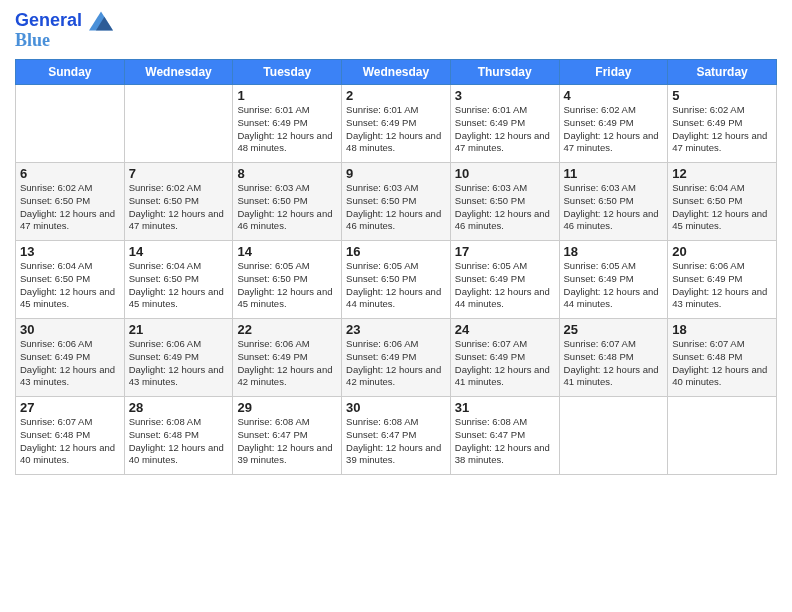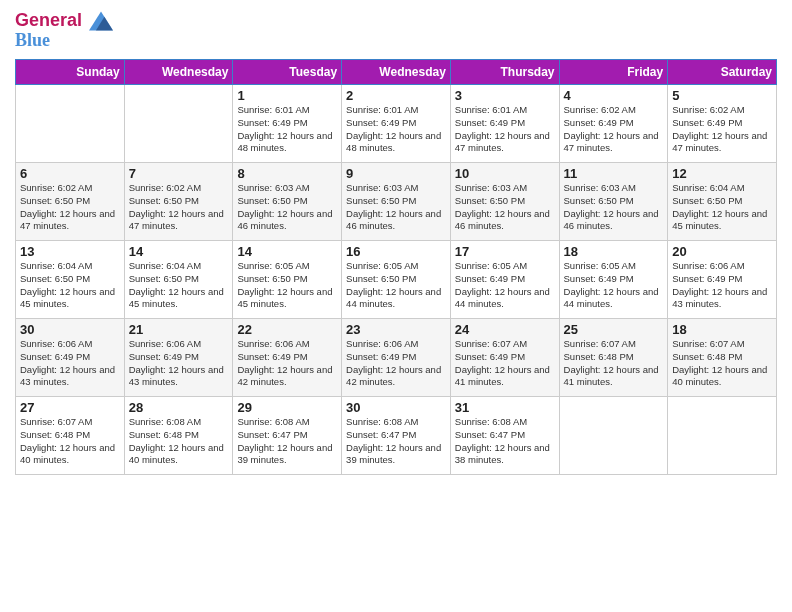--- a/index.html
+++ b/index.html
@@ -26,21 +26,21 @@
       display: flex;
       align-items: center;
     }
     .logo-text {
       font-size: 18px;
       font-weight: bold;
       color: #1a3a6b;
       line-height: 1.1;
     }
     .logo-text span {
-      color: #be185d;
+      color: #1d4ed8;
     }
     .logo-icon {
       width: 24px;
       height: 22px;
       margin-left: 2px;
       display: inline-block;
     }
     .title-area {
       text-align: right;
     }
@@ -53,24 +53,24 @@
     .location {
       font-size: 14px;
       color: #333;
     }
     .calendar {
       width: 100%;
       border-collapse: collapse;
       font-size: 10px;
     }
     .calendar th {
-      background: #a21caf;
+      background: #3b82f6;
       color: #fff;
       padding: 5px 4px;
-      text-align: right;
+      text-align: center;
       font-size: 12px;
       font-weight: bold;
       border: 1px solid #3a80c9;
     }
     .calendar td {
       vertical-align: top;
       padding: 3px 4px;
       border: 1px solid #ccc;
       width: calc(100% / 7);
       height: 78px;

